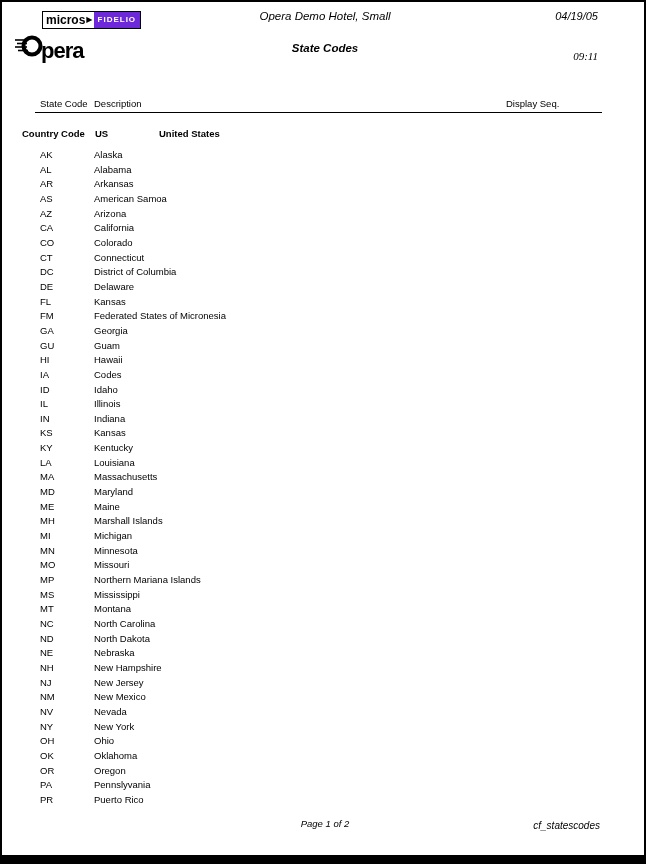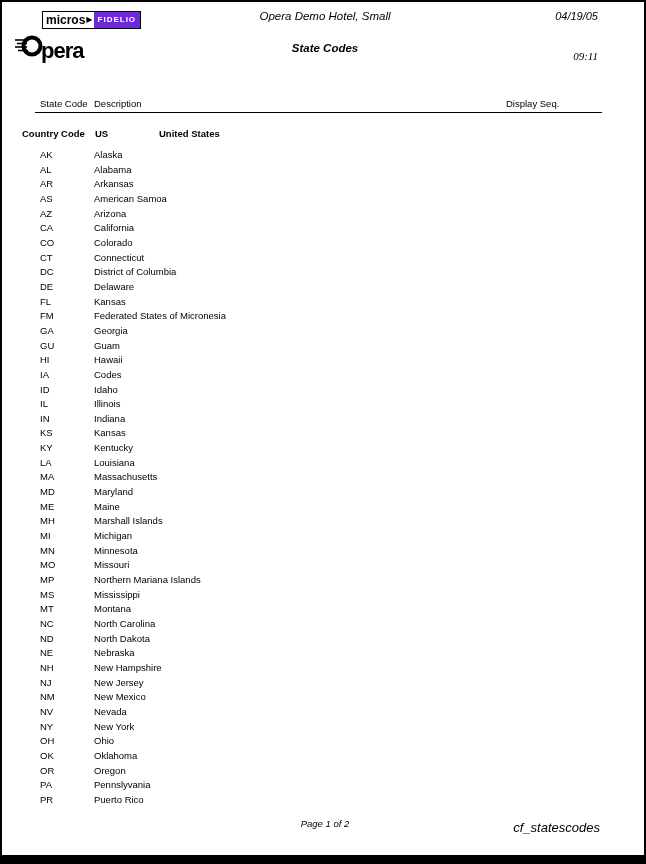--- a/index.html
+++ b/index.html
@@ -168,21 +168,21 @@
     left: 0;
     width: 646px;
     text-align: center;
     font-size: 9.5px;
     font-style: italic;
   }
   .footer-file {
     position: absolute;
     top: 818px;
     right: 44px;
-    font-size: 13px;
+    font-size: 10px;
     font-style: italic;
   }
   .bottom-bar {
     position: absolute;
     bottom: 0;
     left: 0;
     width: 100%;
     height: 7px;
     background: #000000;
   }

